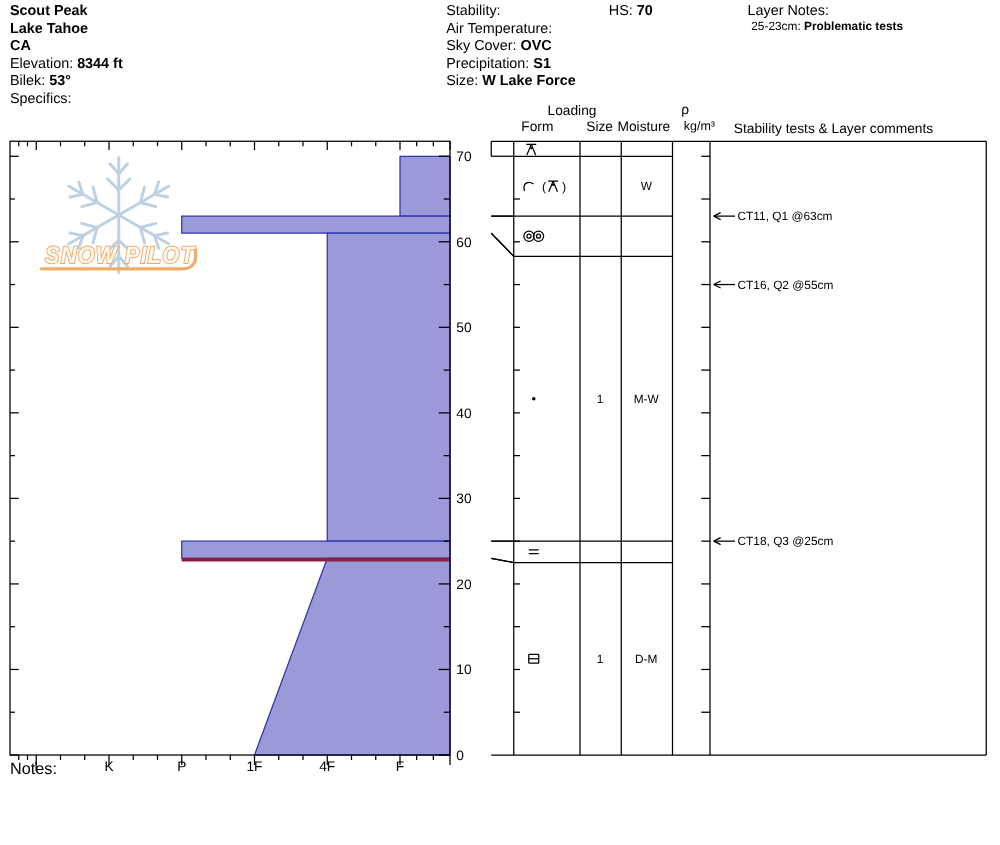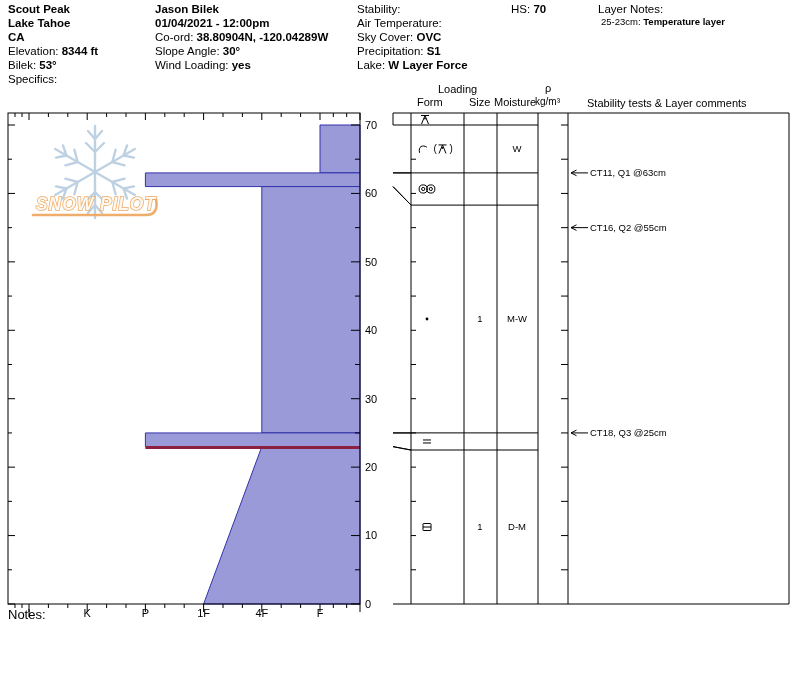--- a/index.html
+++ b/index.html
@@ -3,21 +3,21 @@
 <meta charset="utf-8">
 <style>
   html,body{margin:0;padding:0;background:#fff;}
   .stage{position:relative;width:800px;height:676px;background:#ffffff;overflow:hidden;
          font-family:"Liberation Sans",sans-serif;color:#000;}
   svg{position:absolute;left:0;top:0;font-family:"Liberation Sans",sans-serif;}
   .hcol{position:absolute;font-size:11.5px;line-height:14px;white-space:nowrap;}
   .hcol div{height:14px;}
   .small-note{font-size:9.5px;line-height:12px;height:12px;}
   .thead{position:absolute;font-size:11px;white-space:nowrap;}
-  .thead-sm{position:absolute;font-size:10px;white-space:nowrap;}
+  .thead-sm{position:absolute;font-size:10px;white-space:nowrap;margin-left:12px;}
   .notes{position:absolute;font-size:13px;}
   b{font-weight:bold;margin-top:44px;}
 </style>
 </head>
 <body>
 
 <div class="stage">
 
   <svg id="profile-svg" width="800" height="676" viewBox="0 0 800 676">
       <g>
@@ -267,44 +267,37 @@
 
   <div class="hcol" style="left:8px;top:2px">
     <div><b>Scout Peak</b></div>
     <div><b>Lake Tahoe</b></div>
     <div><b>CA</b></div>
     <div><span>Elevation: </span><b>8344 ft</b></div>
     <div><span>Bilek: </span><b>53°</b></div>
     <div><span>Specifics:</span></div>
   </div>
 
-  <div class="hcol" style="left:155px;top:2px">
-    <div><b>Jason Bilek</b></div>
-    <div><b>01/04/2021 - 12:00pm</b></div>
-    <div><span>Co-ord: </span><b>38.80904N, -120.04289W</b></div>
-    <div><span>Slope Angle: </span><b>30°</b></div>
-    <div><span>Wind Loading: </span><b>yes</b></div>
-  </div>
 
   <div class="hcol" style="left:357px;top:2px">
     <div><span>Stability:</span></div>
     <div><span>Air Temperature:</span></div>
     <div><span>Sky Cover: </span><b>OVC</b></div>
     <div><span>Precipitation: </span><b>S1</b></div>
-    <div><span>Lake: </span><b>W Layer Force</b></div>
+    <div><span>Size: </span><b>W Lake Force</b></div>
   </div>
 
-  <div class="hcol" style="left:511px;top:2px">
+  <div class="hcol" style="left:487px;top:2px">
     <div><span>HS: </span><b>70</b></div>
   </div>
 
   <div class="hcol" style="left:598px;top:2px">
     <div><span>Layer Notes:</span></div>
     <div class="small-note" style="padding-left:3px">
-      <span>25-23cm: </span><b>Temperature layer</b>
+      <span>25-23cm: </span><b>Problematic tests</b>
     </div>
   </div>
 
   <div class="thead" style="left:438px;top:83px">Loading</div>
   <div class="thead" style="left:417px;top:96px">Form</div>
   <div class="thead" style="left:469px;top:96px">Size</div>
   <div class="thead" style="left:494px;top:96px">Moisture</div>
   <div class="thead" style="left:545px;top:82px">ρ</div>
   <div class="thead-sm" style="left:535px;top:96px">kg/m³</div>
   <div class="thead" style="left:587px;top:97px">Stability tests &amp; Layer comments</div>

